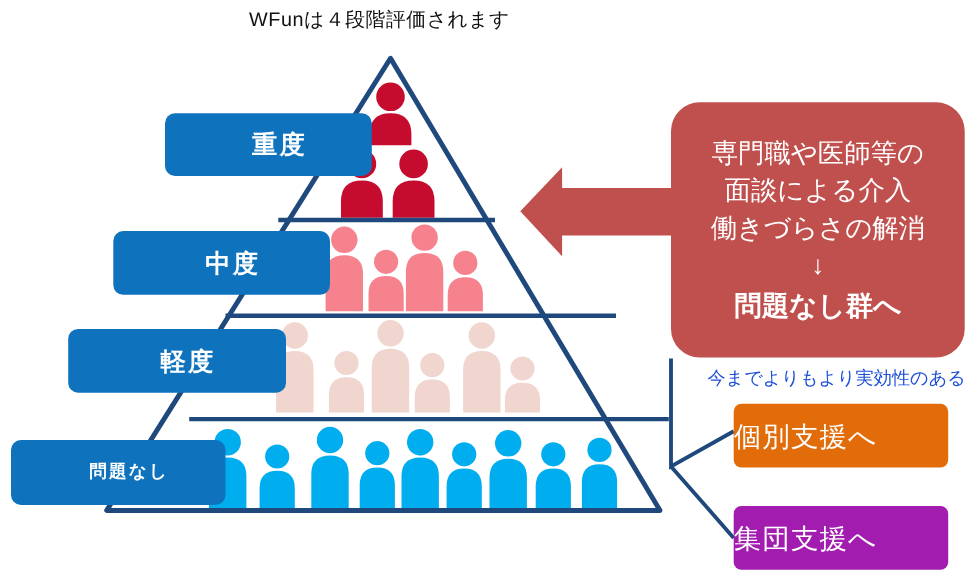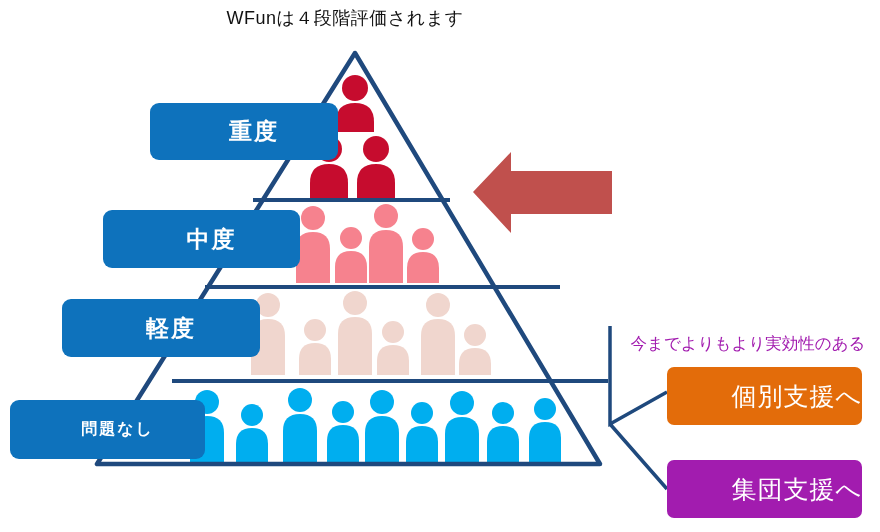--- a/index.html
+++ b/index.html
@@ -17,26 +17,26 @@
     border-radius:9px;color:#fff;font-weight:bold;font-size:23px;letter-spacing:2px;padding-left:20px;
   }
   .redbox{
     position:absolute;left:610px;top:93px;width:267px;height:232px;border-radius:26px;
     color:#fff;display:flex;flex-direction:column;align-items:center;justify-content:flex-start;
     padding-top:30px;box-sizing:border-box;text-align:center;
   }
   .redbox .ln{font-size:24px;line-height:34px;}
   .redbox .em{font-size:25px;line-height:38px;font-weight:bold;}
   .caption{
-    position:absolute;left:618px;top:333px;width:260px;text-align:center;
-    font-size:16.5px;color:#a21caf;
+    position:absolute;left:618px;top:333px;width:260px;text-align:right;
+    font-size:16.5px;color:#1d4ed8;
   }
   .support-btn{
     position:absolute;left:667px;width:195px;height:58px;border-radius:7px;
-    color:#fff;font-size:25px;display:flex;align-items:center;justify-content:flex-end;
+    color:#fff;font-size:25px;display:flex;align-items:center;justify-content:flex-start;
     letter-spacing:1px;
   }
 </style>
 </head>
 <body>
 
 <div class="stage">
 
   <div class="title">WFunは４段階評価されます</div>
 
@@ -150,20 +150,27 @@
   <div class="lvl-box" style="left: 103px; top: 210px; width: 177px; height: 58px; background: rgb(14, 114, 188);">
     <span>中度</span>
   </div>
   <div class="lvl-box" style="left: 62px; top: 299px; width: 178px; height: 58px; background: rgb(14, 114, 188);">
     <span>軽度</span>
   </div>
   <div class="lvl-box" style="left: 10px; top: 400px; width: 175px; height: 59px; font-size: 16px; background: rgb(14, 114, 188);">
     <span>問題なし</span>
   </div>
 
+  <div class="redbox" style="background: rgb(192, 80, 77);">
+    <div class="ln">専門職や医師等の</div>
+    <div class="ln">面談による介入</div>
+    <div class="ln">働きづらさの解消</div>
+    <div class="ln">↓</div>
+    <div class="em">問題なし群へ</div>
+  </div>
 
   <div class="caption">今までよりもより実効性のある</div>
   <div class="support-btn" style="top: 367px; background: rgb(227, 108, 10);">
     <span>個別支援へ</span>
   </div>
   <div class="support-btn" style="top: 460px; background: #a21caf;">
     <span>集団支援へ</span>
   </div>
 
 </div>

